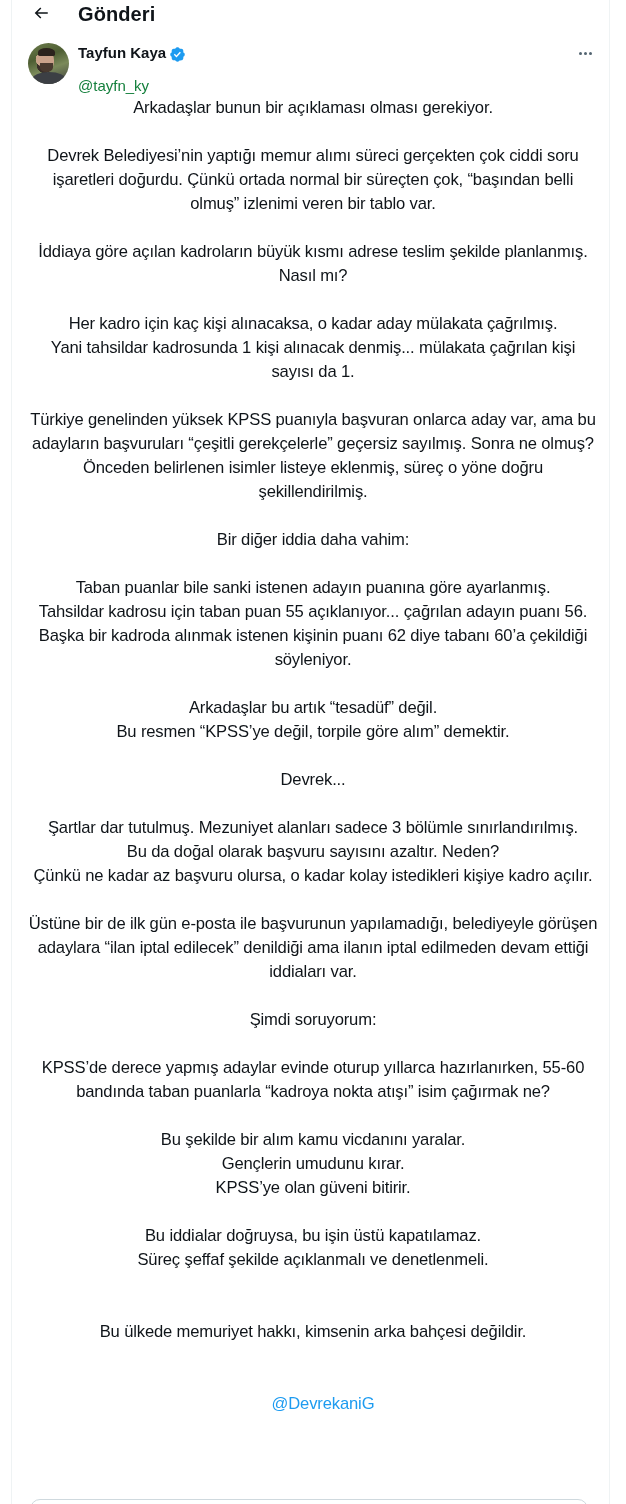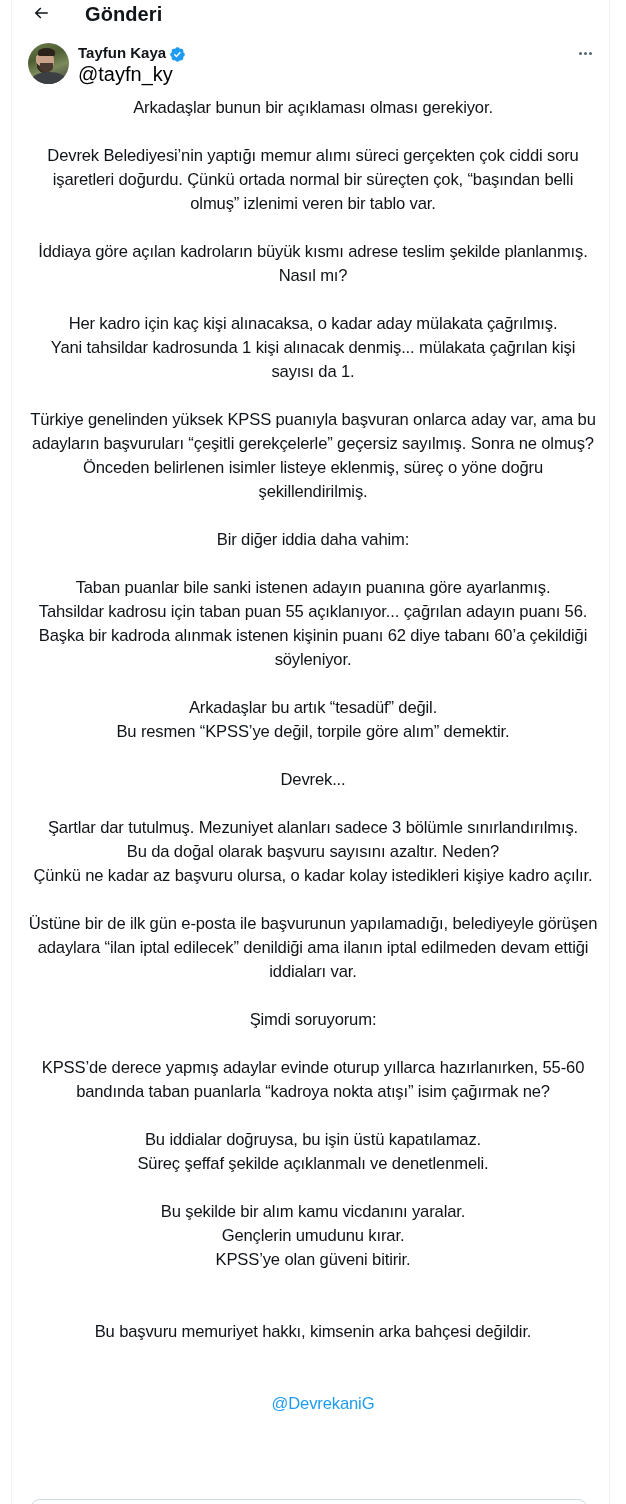--- a/index.html
+++ b/index.html
@@ -42,21 +42,21 @@
       width: 22px;
       height: 22px;
       display: flex;
       align-items: center;
       justify-content: center;
       cursor: pointer;
     }
     .back-btn svg { width: 18px; height: 18px; }
     .header-title {
       position: absolute;
-      left: 73px;
+      left: 66px;
       top: 1px;
       font-size: 20px;
       font-weight: 700;
       line-height: 26px;
       letter-spacing: 0.1px;
     }
     .author {
       position: absolute;
       left: 16px;
       top: 43px;
@@ -126,23 +126,23 @@
     }
     .verified {
       margin-left: 3px;
       width: 17px;
       height: 17px;
       display: inline-flex;
     }
     .author-handle {
       position: absolute;
       left: 50px;
-      top: 21px;
-      font-size: 20px;
-      color: #000000;
+      top: 33px;
+      font-size: 15px;
+      color: #15803d;
       line-height: 20px;
     }
     .more-btn {
       position: absolute;
       left: 545px;
       top: 3px;
       width: 24px;
       height: 14px;
       display: flex;
       align-items: center;
@@ -241,27 +241,27 @@
 Başka bir kadroda alınmak istenen kişinin puanı 62 diye tabanı 60’a çekildiği söyleniyor.</p>
     <p class="para">Arkadaşlar bu artık “tesadüf” değil.
 Bu resmen “KPSS’ye değil, torpile göre alım” demektir.</p>
     <p class="para">Devrek...</p>
     <p class="para">Şartlar dar tutulmuş. Mezuniyet alanları sadece 3 bölümle sınırlandırılmış.
 Bu da doğal olarak başvuru sayısını azaltır. Neden?
 Çünkü ne kadar az başvuru olursa, o kadar kolay istedikleri kişiye kadro açılır.</p>
     <p class="para">Üstüne bir de ilk gün e-posta ile başvurunun yapılamadığı, belediyeyle görüşen adaylara “ilan iptal edilecek” denildiği ama ilanın iptal edilmeden devam ettiği iddiaları var.</p>
     <p class="para">Şimdi soruyorum:</p>
     <p class="para">KPSS’de derece yapmış adaylar evinde oturup yıllarca hazırlanırken, 55-60 bandında taban puanlarla “kadroya nokta atışı” isim çağırmak ne?</p>
-    <p class="para">Bu iddialar doğruysa, bu işin üstü kapatılamaz.
-Süreç şeffaf şekilde açıklanmalı ve denetlenmeli.</p>
     <p class="para">Bu şekilde bir alım kamu vicdanını yaralar.
 Gençlerin umudunu kırar.
 KPSS’ye olan güveni bitirir.</p>
+    <p class="para">Bu iddialar doğruysa, bu işin üstü kapatılamaz.
+Süreç şeffaf şekilde açıklanmalı ve denetlenmeli.</p>
     <div class="para last">
-      <div>Bu başvuru memuriyet hakkı, kimsenin arka bahçesi değildir.</div>
+      <div>Bu ülkede memuriyet hakkı, kimsenin arka bahçesi değildir.</div>
       <div>
         <a class="mention">@DevrekaniG</a>
         <span> </span>
         
       </div>
     </div>
   </div>
 
   <div class="card-edge"></div>
 </div>

